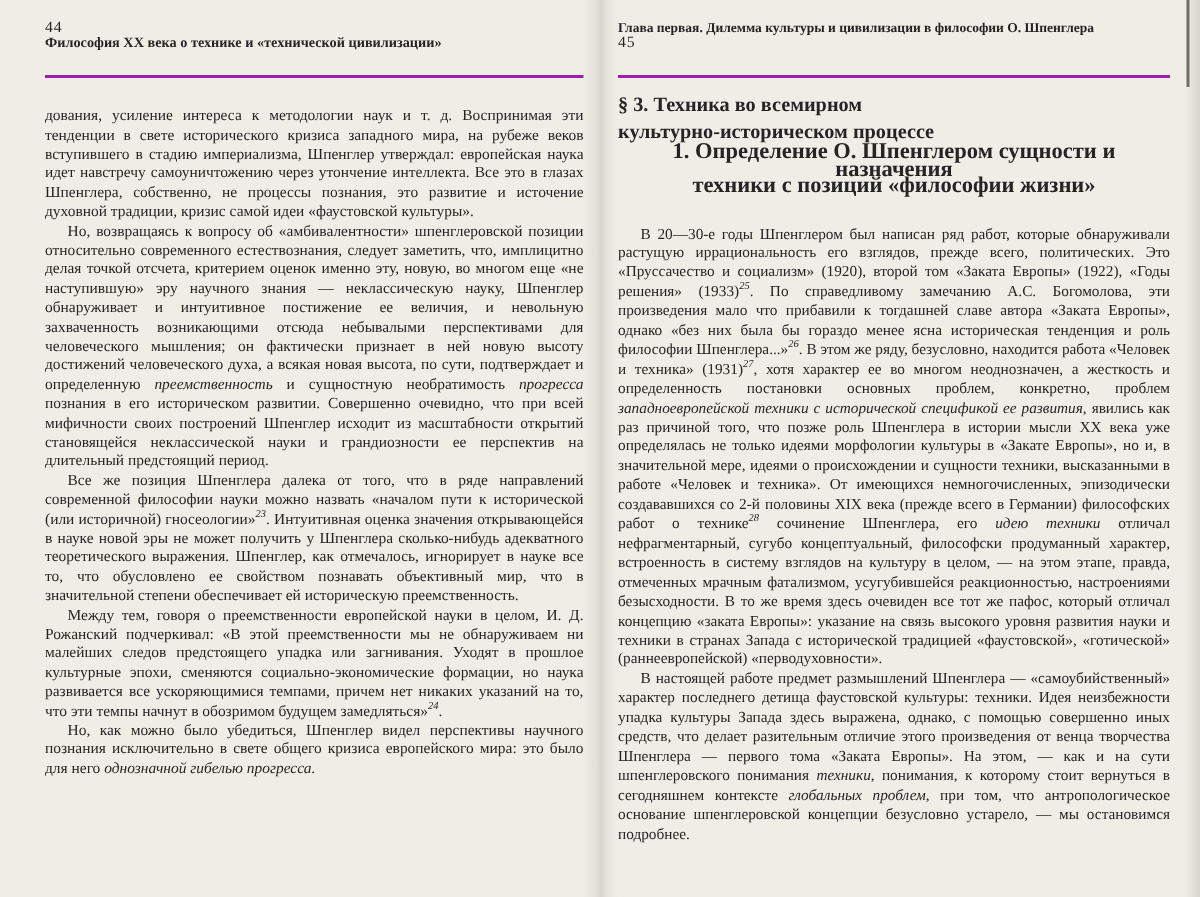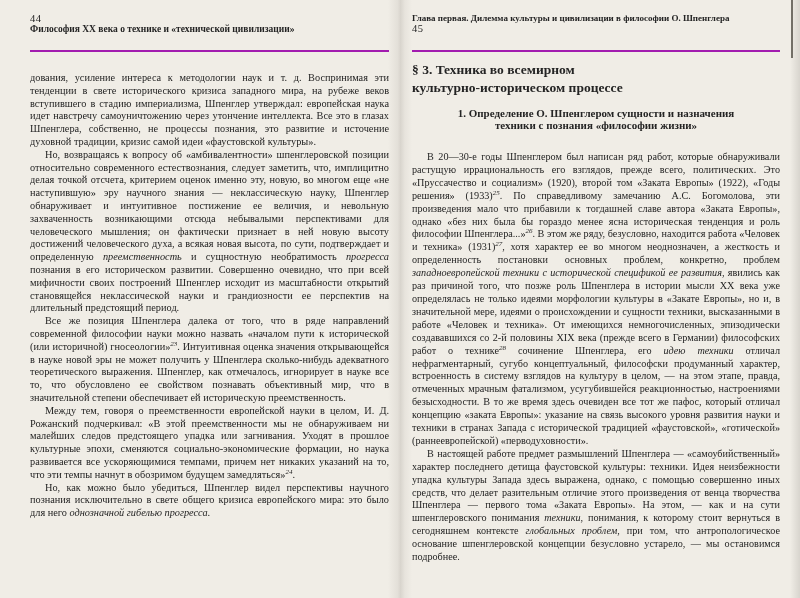--- a/index.html
+++ b/index.html
@@ -50,22 +50,22 @@
   .para.indent{text-indent:15px;}
   .it{font-style:italic;}
   .para sup{font-size:7px;line-height:0;font-style:italic;}
   .section-heading{
     font-weight:bold;
     font-size:13.5px;line-height:17.5px;
     margin:9px 2px 0 0;
   }
   .sub-heading{
     text-align:center;font-weight:bold;
-    font-size:11px;line-height:11.5px;
-    margin:12px 0 8px 0;
+    font-size:15px;line-height:11.5px;
+    margin:0 0 8px 0;
   }
 </style>
 </head>
 <body>
 
 <div class="spread">
 
   <div class="page page-left">
     <div class="runhead">
       <span class="pagenum">44</span>
@@ -84,21 +84,21 @@
     <div class="runhead">
       <span class="title">Глава первая. Дилемма культуры и цивилизации в философии О. Шпенглера</span>
       <span class="pagenum">45</span>
     </div>
     <div class="section-heading">
       <div>§ 3. Техника во всемирном</div>
       <div>культурно-историческом процессе</div>
     </div>
     <div class="sub-heading">
       <div>1. Определение О. Шпенглером сущности и назначения</div>
-      <div>техники с познания «философии жизни»</div>
+      <div>техники с позиций «философии жизни»</div>
     </div>
     <div class="body-text">
         <p class="para indent"><span>В 20—30-е годы Шпенглером был написан ряд работ, которые обнаруживали растущую иррациональность его взглядов, прежде всего, политических. Это «Пруссачество и социализм» (1920), второй том «Заката Европы» (1922), «Годы решения» (1933)</span><sup>25</sup><span>. По справедливому замечанию А.С. Богомолова, эти произведения мало что прибавили к тогдашней славе автора «Заката Европы», однако «без них была бы гораздо менее ясна историческая тенденция и роль философии Шпенглера...»</span><sup>26</sup><span>. В этом же ряду, безусловно, находится работа «Человек и техника» (1931)</span><sup>27</sup><span>, хотя характер ее во многом неоднозначен, а жесткость и определенность постановки основных проблем, конкретно, проблем </span><span class="it">западноевропейской техники с исторической спецификой ее развития</span><span>, явились как раз причиной того, что позже роль Шпенглера в истории мысли XX века уже определялась не только идеями морфологии культуры в «Закате Европы», но и, в значительной мере, идеями о происхождении и сущности техники, высказанными в работе «Человек и техника». От имеющихся немногочисленных, эпизодически создававшихся со 2-й половины XIX века (прежде всего в Германии) философских работ о технике</span><sup>28</sup><span> сочинение Шпенглера, его </span><span class="it">идею техники</span><span> отличал нефрагментарный, сугубо концептуальный, философски продуманный характер, встроенность в систему взглядов на культуру в целом, — на этом этапе, правда, отмеченных мрачным фатализмом, усугубившейся реакционностью, настроениями безысходности. В то же время здесь очевиден все тот же пафос, который отличал концепцию «заката Европы»: указание на связь высокого уровня развития науки и техники в странах Запада с исторической традицией «фаустовской», «готической» (раннеевропейской) «перводуховности».</span></p>
         <p class="para indent"><span>В настоящей работе предмет размышлений Шпенглера — «самоубийственный» характер последнего детища фаустовской культуры: техники. Идея неизбежности упадка культуры Запада здесь выражена, однако, с помощью совершенно иных средств, что делает разительным отличие этого произведения от венца творчества Шпенглера — первого тома «Заката Европы». На этом, — как и на сути шпенглеровского понимания </span><span class="it">техники</span><span>, понимания, к которому стоит вернуться в сегодняшнем контексте </span><span class="it">глобальных проблем</span><span>, при том, что антропологическое основание шпенглеровской концепции безусловно устарело, — мы остановимся подробнее.</span></p>
       </div>
   </div>
 
   <div class="gutter"></div>
   <div class="edge-shade"></div>
   <div class="scan-line"></div>

